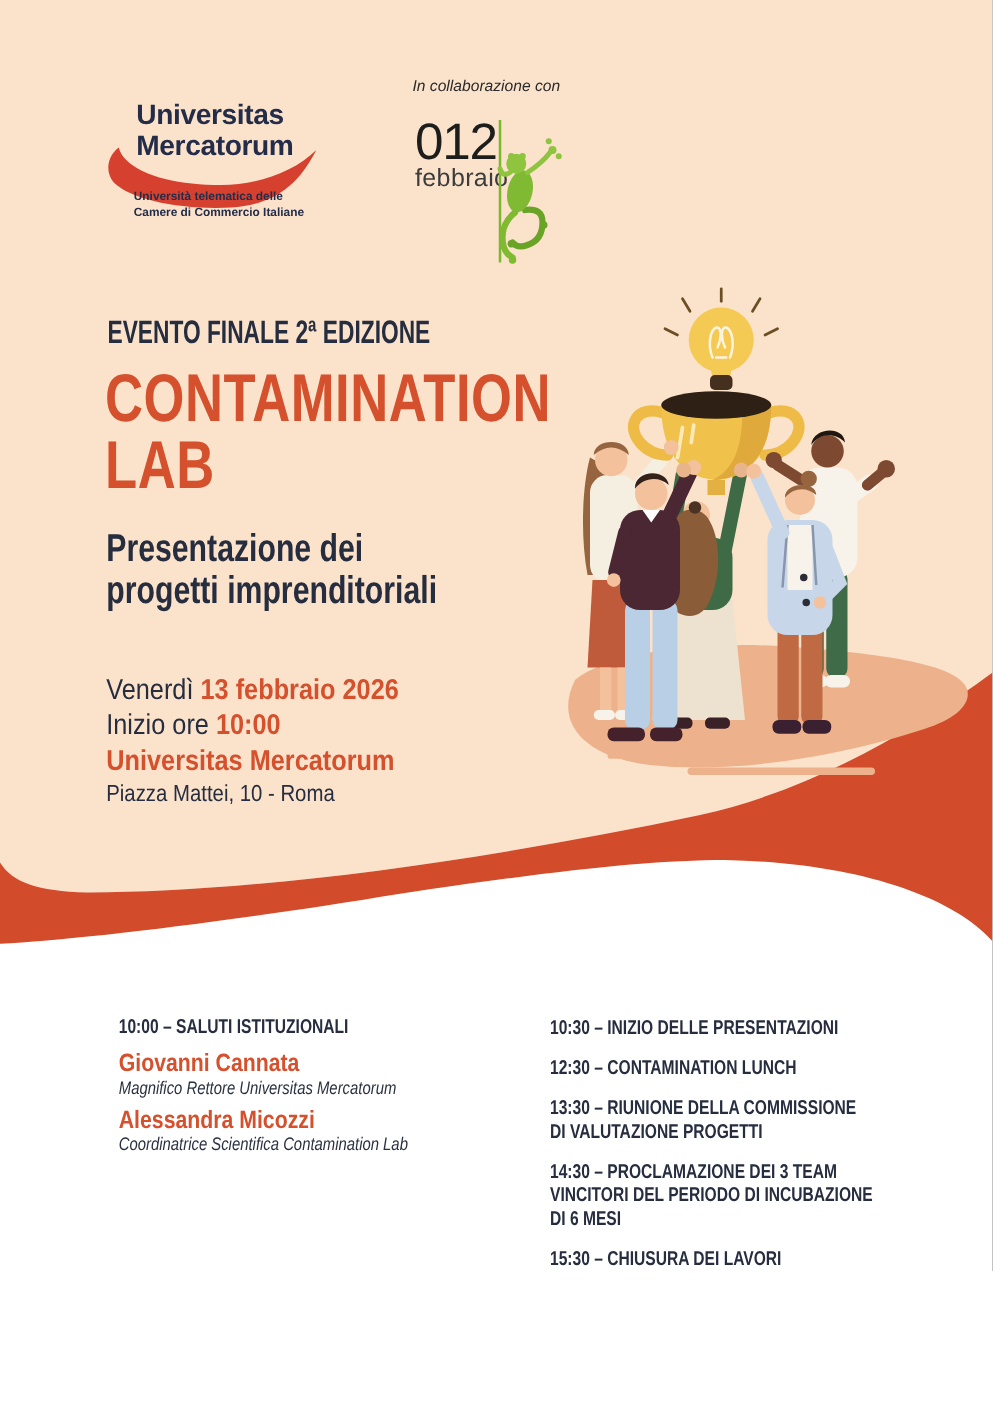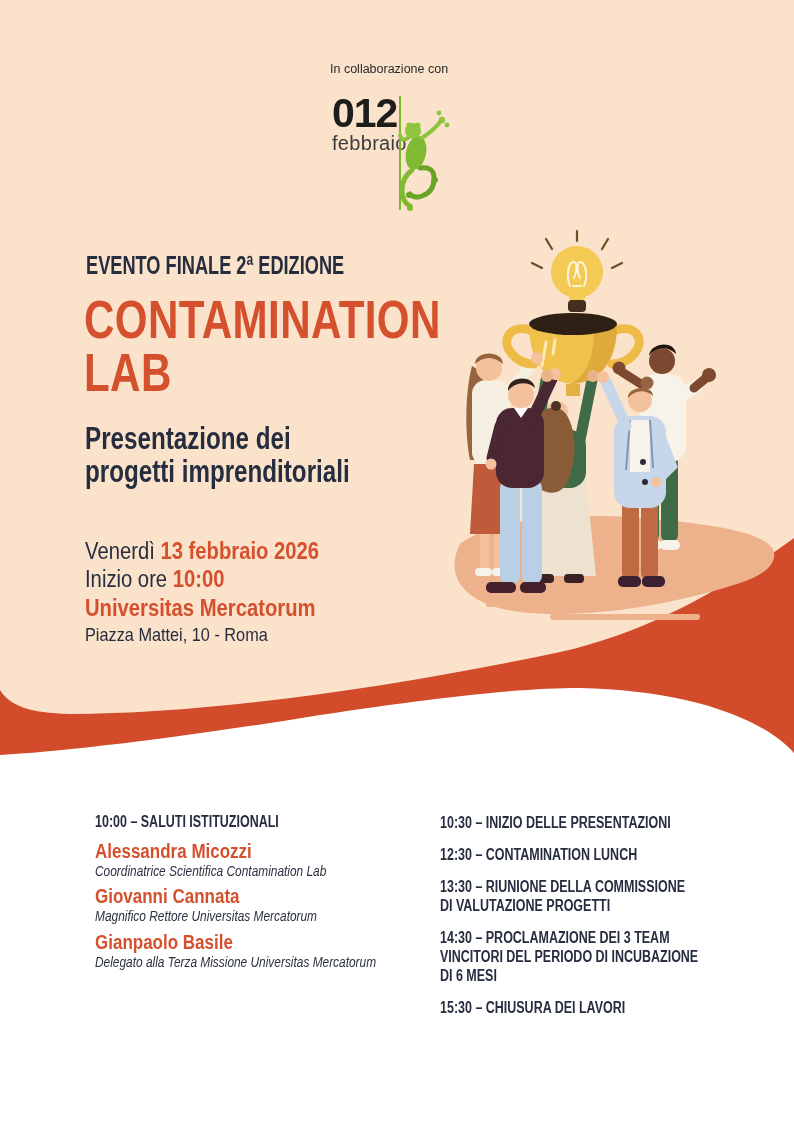--- a/index.html
+++ b/index.html
@@ -20,23 +20,23 @@
 
   
   .um-logo{left:85px;top:80px;width:260px;height:110px;}
   .um-logo .wordmark{position:absolute;left:24px;top:0;font-size:22.5px;font-weight:bold;
     line-height:1.1;color:#232c49;white-space:pre-line;letter-spacing:-0.3px;}
   .um-logo svg{position:absolute;left:0;top:34px;}
   .um-tagline{position:absolute;left:22px;top:72px;font-size:9.5px;font-weight:bold;
     color:#232c49;line-height:1.35;white-space:pre-line;}
 
   .collab{left:328px;top:62px;width:150px;height:140px;}
-  .collab-label{position:absolute;left:2px;top:0;font-size:12.5px;color:#2a2a2a;white-space:nowrap;}
+  .collab-label{position:absolute;left:2px;top:0;font-size:12.5px;color:#2a2a2a;white-space:nowrap;font-style:italic;}
   .brand012{position:absolute;left:4px;top:32px;}
-  .brand012 .num{font-size:41px;font-weight:700;color:#1d1d1b;line-height:0.95;letter-spacing:-1px;}
+  .brand012 .num{font-size:41px;font-weight:400;color:#1d1d1b;line-height:0.95;letter-spacing:-1px;}
   .brand012 .fac{font-size:20px;color:#3c3c3c;line-height:1;margin-top:0px;letter-spacing:0.3px;}
   .frog-wrap{position:absolute;left:62px;top:18px;}
 
   
   .kicker{left:86px;top:250px;font-size:26px;font-weight:800;white-space:nowrap;letter-spacing:0px;}
   .title{left:84px;top:293px;font-size:54px;font-weight:800;line-height:0.98;
     white-space:pre-line;letter-spacing:0.5px;}
   .subtitle{left:85px;top:422px;font-size:31px;font-weight:bold;line-height:1.07;white-space:pre-line;}
   .when{left:85px;top:537px;font-size:23px;line-height:1.23;}
   .when .strong{font-weight:bold;}
@@ -56,20 +56,30 @@
 
 <div id="poster">
 
   <svg class="abs" width="794" height="1123" viewBox="0 0 794 1123" style="left:0;top:0">
     <rect x="0" y="0" width="794" height="1123" fill="#ffffff"></rect>
     <path fill="#fbe2cb" d="M0,0 H794 V538 C730,585 650,632 560,652 C380,690 200,714 70,714 C30,713 10,706 0,690 Z"></path>
     <path fill="#d24b2a" d="M0,690 C10,706 30,713 70,714 C200,714 380,690 560,652 C650,632 730,585 794,538
          L794,753 C760,715 680,690 580,688 C520,688 440,697 320,715 C180,738 60,752 0,755 Z"></path>
   </svg>
 
+  <div class="abs um-logo">
+    <svg width="170" height="56" viewBox="0 0 170 56">
+      <path fill="#d5402f" d="M10,4 C2,10 -2,22 6,32 C20,46 60,54 100,52 C130,50 152,38 168,6
+           C150,24 120,34 92,34 C60,34 30,28 16,14 C13,11 11,8 10,4 Z"></path>
+    </svg>
+    <div class="wordmark">Universitas
+Mercatorum</div>
+    <div class="um-tagline">Università telematica delle
+Camere di Commercio Italiane</div>
+  </div>
 
   <div class="abs collab">
     <div class="collab-label">In collaborazione con</div>
     <div class="brand012">
       <div class="num">012</div>
       <div class="fac">febbraio</div>
     </div>
     <div class="frog-wrap">
       <svg width="70" height="140" viewBox="0 0 70 140">
         <line x1="10" y1="16" x2="10" y2="130" stroke="#7ab82e" stroke-width="2"></line>
@@ -217,30 +227,26 @@
       <circle cx="163" cy="148" r="6" fill="#e8b48c"></circle>
       <circle cx="173" cy="149" r="6" fill="#f3c29c"></circle>
       <circle cx="189" cy="140" r="6.5" fill="#7d4a31"></circle>
     </g>
   </svg>
 
   <div class="abs col-left">
     <div class="sched-header navy sx78">10:00 – SALUTI ISTITUZIONALI</div>
 
     <div>
+      <div class="speaker-name red sx85">Giovanni Cannata</div>
+      <div class="speaker-role sx82">Magnifico Rettore Universitas Mercatorum</div>
+    </div>
+    <div>
       <div class="speaker-name red sx85">Alessandra Micozzi</div>
       <div class="speaker-role sx82">Coordinatrice Scientifica Contamination Lab</div>
-    </div>
-    <div>
-      <div class="speaker-name red sx85">Giovanni Cannata</div>
-      <div class="speaker-role sx82">Magnifico Rettore Universitas Mercatorum</div>
-    </div>
-    <div>
-      <div class="speaker-name red sx85">Gianpaolo Basile</div>
-      <div class="speaker-role sx82">Delegato alla Terza Missione Universitas Mercatorum</div>
     </div>
   </div>
 
   <div class="abs col-right">
     <div class="sched-item navy sx78">10:30 – INIZIO DELLE PRESENTAZIONI</div>
     <div class="sched-item navy sx78">12:30 – CONTAMINATION LUNCH</div>
     <div class="sched-item navy sx78">13:30 – RIUNIONE DELLA COMMISSIONE
 DI VALUTAZIONE PROGETTI</div>
     <div class="sched-item navy sx78">14:30 – PROCLAMAZIONE DEI 3 TEAM
 VINCITORI DEL PERIODO DI INCUBAZIONE

